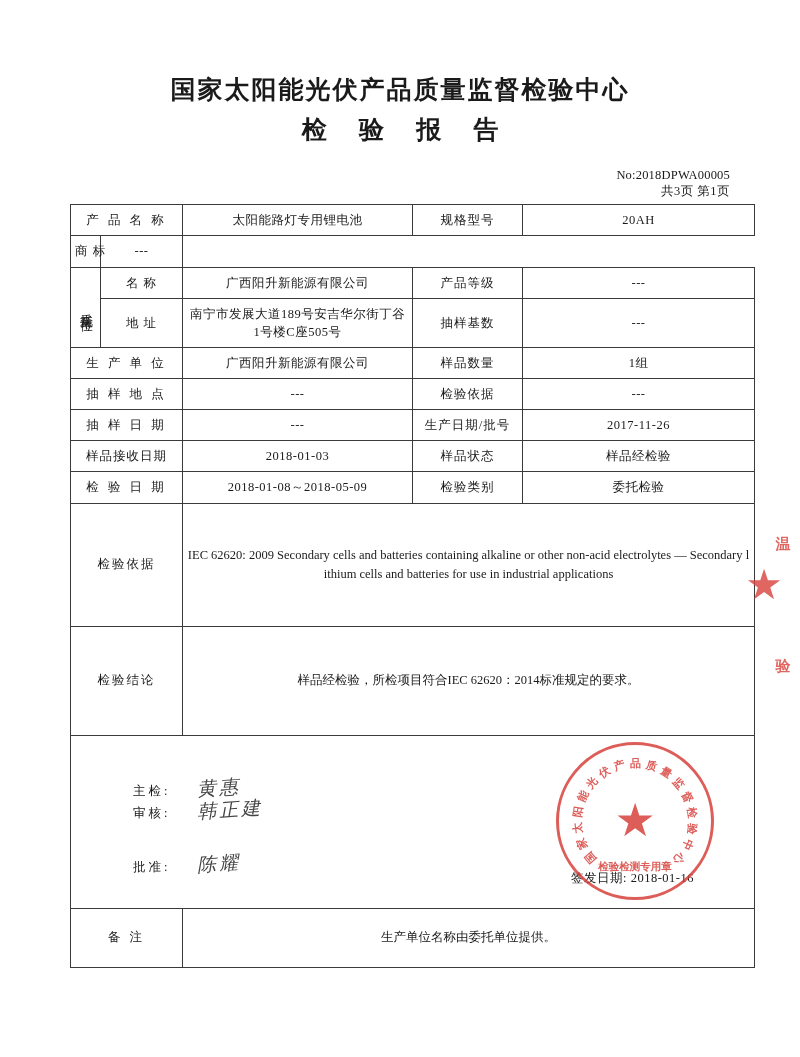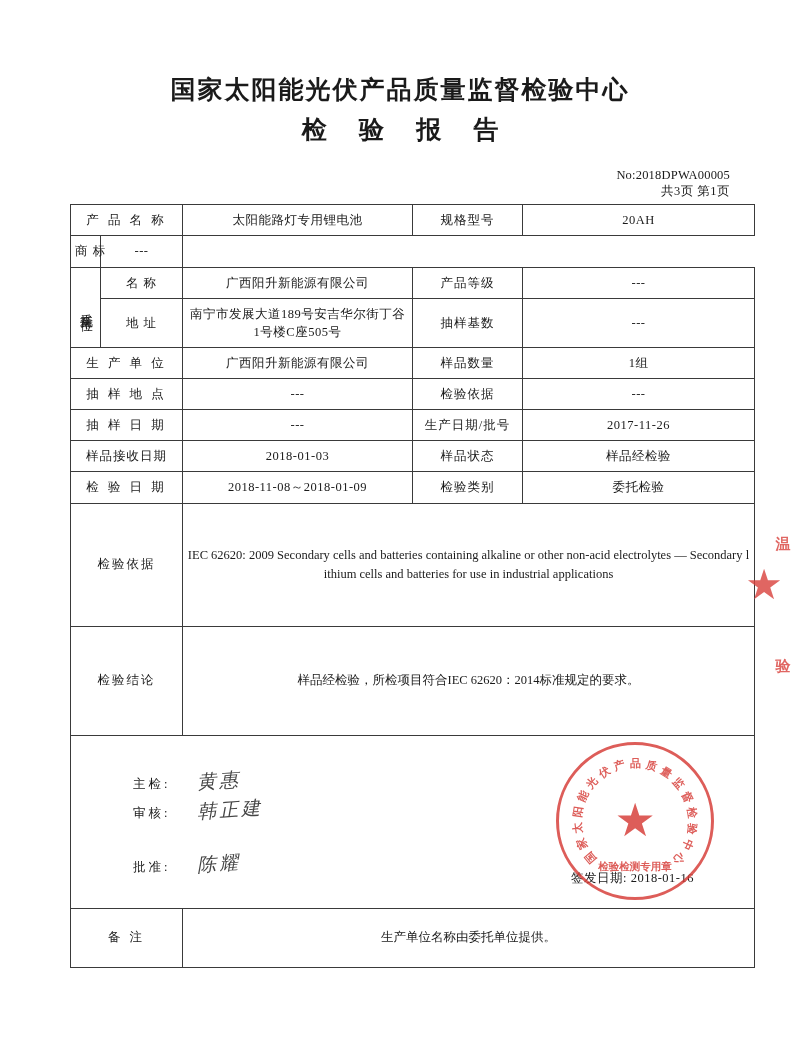--- a/index.html
+++ b/index.html
@@ -287,36 +287,36 @@
         <td class="value">2017-11-26</td>
       </tr>
       <tr>
         <td class="label-tight" colspan="2">样品接收日期</td>
         <td class="value">2018-01-03</td>
         <td class="label-tight">样品状态</td>
         <td class="value">样品经检验</td>
       </tr>
       <tr>
         <td class="label" colspan="2">检 验 日 期</td>
-        <td class="value">2018-11-08～2018-01-09</td>
+        <td class="value">2018-01-08～2018-05-09</td>
         <td class="label-tight">检验类别</td>
         <td class="value">委托检验</td>
       </tr>
       <tr>
         <td class="label-tight" colspan="2" style="letter-spacing:2px;">检验依据</td>
         <td class="basis-cell" colspan="3" style="height:110px;">IEC 62620: 2009 Secondary cells and batteries containing alkaline or other non-acid electrolytes — Secondary lithium cells and batteries for use in industrial applications</td>
       </tr>
       <tr>
         <td class="label-tight" colspan="2" style="letter-spacing:2px;margin-left:8px;">检验结论</td>
         <td class="conclusion-cell" colspan="3">样品经检验，所检项目符合IEC 62620：2014标准规定的要求。</td>
       </tr>
       <tr>
         <td class="sign-cell" colspan="5">
           <div class="sign-inner">
-            <div class="sign-line" style="top:33px;">
+            <div class="sign-line" style="top:40px;">
               <span>主检:</span>
               <span class="sig">黄惠</span>
             </div>
             <div class="sign-line" style="top:62px;">
               <span>审核:</span>
               <span class="sig">韩正建</span>
             </div>
             <div class="sign-line" style="top:116px;">
               <span>批准:</span>
               <span class="sig">陈耀</span>

